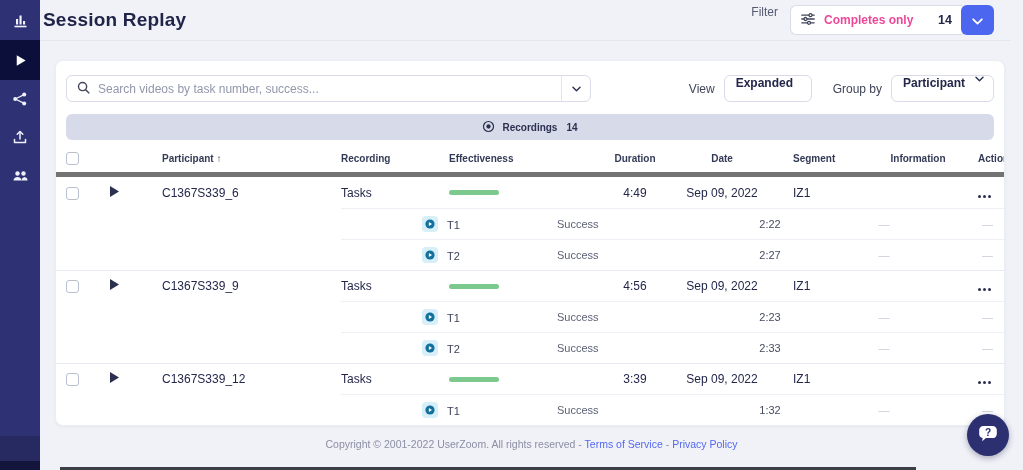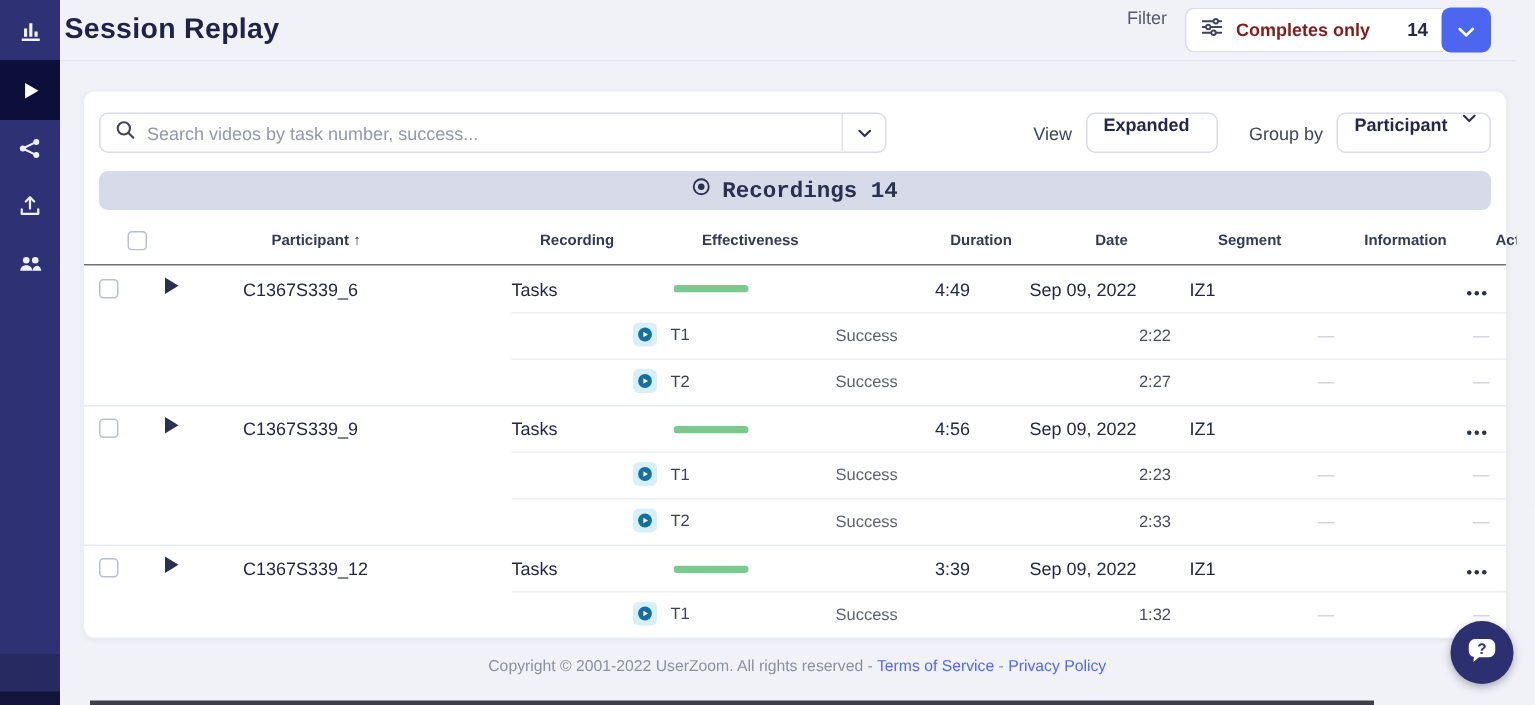--- a/index.html
+++ b/index.html
@@ -15,21 +15,21 @@
   .nav-item svg { display:block; }
   .sidebar-bottom { position:absolute; bottom:0; left:0; width:40px; height:34px; background:#262a60; }
   .sidebar-bottom::after { content:""; position:absolute; bottom:0; left:0; width:40px; height:9px; background:#13153c; }
 
   
   .topbar { position:absolute; left:28px; top:0; width:983px; height:41px; border-bottom:1px solid #e4e6ef; display:flex; align-items:center; }
   .page-title { margin-left:15px; font-size:19px; font-weight:700; color:#1f2347; letter-spacing:.2px; }
   .filter-wrap { margin-left:auto; margin-right:17px; display:flex; align-items:flex-start; }
   .filter-label { font-size:12px; color:#555a70; margin-right:12px; }
   .filter-pill { display:flex; align-items:center; height:30px; width:172px; background:#fff; border:1px solid #d9dce8; border-right:none; border-radius:6px 0 0 6px; padding:0 10px 0 10px; cursor:pointer; }
-  .filter-pill .flabel { font-size:12px; font-weight:700; color:#7f1d1d; margin-left:9px; }
+  .filter-pill .flabel { font-size:12px; font-weight:700; color:#ec4899; margin-left:9px; }
   .filter-pill .fcount { margin-left:auto; font-size:12.5px; font-weight:700; color:#23274a; }
   .filter-btn { width:33px; height:30px; background:var(--accent,#4c66f0); border:none; border-radius:6px; margin-left:-1px; display:flex; align-items:center; justify-content:center; cursor:pointer; }
 
   
   .card { position:absolute; left:55px; top:60px; width:950px; height:366px; background:#fff; border-radius:8px; border:1px solid #eceef5; box-shadow:0 1px 3px rgba(40,45,90,.06); }
 
   
   .toolbar { display:flex; align-items:center; padding:14px 10px 12px 10px; }
   .searchbox { display:flex; align-items:center; width:525px; height:27px; background:#fff; border:1px solid #d9dce8; border-radius:6px; padding:0 0 0 10px; }
   .searchbox input { flex:1; border:none; outline:none; font-size:12px; color:#23274a; background:transparent; margin-left:8px; font-family:"Liberation Sans", sans-serif; }
@@ -38,27 +38,27 @@
   .search-caret { width:28px; height:25px; display:flex; align-items:center; justify-content:center; cursor:pointer; }
   .toolbar-right { margin-left:auto; display:flex; align-items:center; }
   .tb-label { font-size:12px; color:#3f4459; margin-right:9px; }
   .select-pill { display:flex; align-items:flex-start; justify-content:space-between; height:27px; background:#fff; border:1px solid #d9dce8; border-radius:6px; padding:0 9px 0 11px; font-size:12px; font-weight:700; color:#23274a; cursor:pointer; }
   .select-pill.view { width:88px; margin-right:21px; }
   .select-pill.group { width:103px; }
   .select-pill svg { margin-left:8px; }
 
   
   .tabs { display:flex; gap:2px; margin:0 10px; }
-  .tab { flex:1; height:26px; border-radius:6px; display:flex; align-items:center; justify-content:center; gap:7px; font-size:15px; font-weight:700; color:#2b3050; cursor:pointer; background:#eef0f7;font-family:Liberation Mono, monospace; }
+  .tab { flex:1; height:26px; border-radius:6px; display:flex; align-items:center; justify-content:center; gap:7px; font-size:10px; font-weight:700; color:#2b3050; cursor:pointer; background:#eef0f7; }
   .tab.active { background:#d7dae8; }
   .tab .count { font-weight:600; margin-left:2px; }
 
   
   .row { display:grid; grid-template-columns:36px 60px 189px 108px 155px 62px 112px 80px 120px 1fr; align-items:center; position:relative; }
-  .hdr { height:32px; border-bottom:1px solid #737373; margin-top:5px;padding-left:19px; }
+  .hdr { height:32px; border-bottom:5px solid #737373; margin-top:5px; }
   .hdr .cell { font-size:10px; font-weight:700; color:#333a56; }
   .cell { overflow:hidden; white-space:nowrap; }
   .c-check { padding-left:10px; }
   .c-play { padding-left:17px; }
   .c-part { padding-left:10px; }
   .c-seg { padding-left:15px; }
   .c-dur, .c-date { text-align:center; }
   .c-info { text-align:center; }
   .c-act { text-align:right; padding-right:14px; }
   .main-row { height:31px; }

